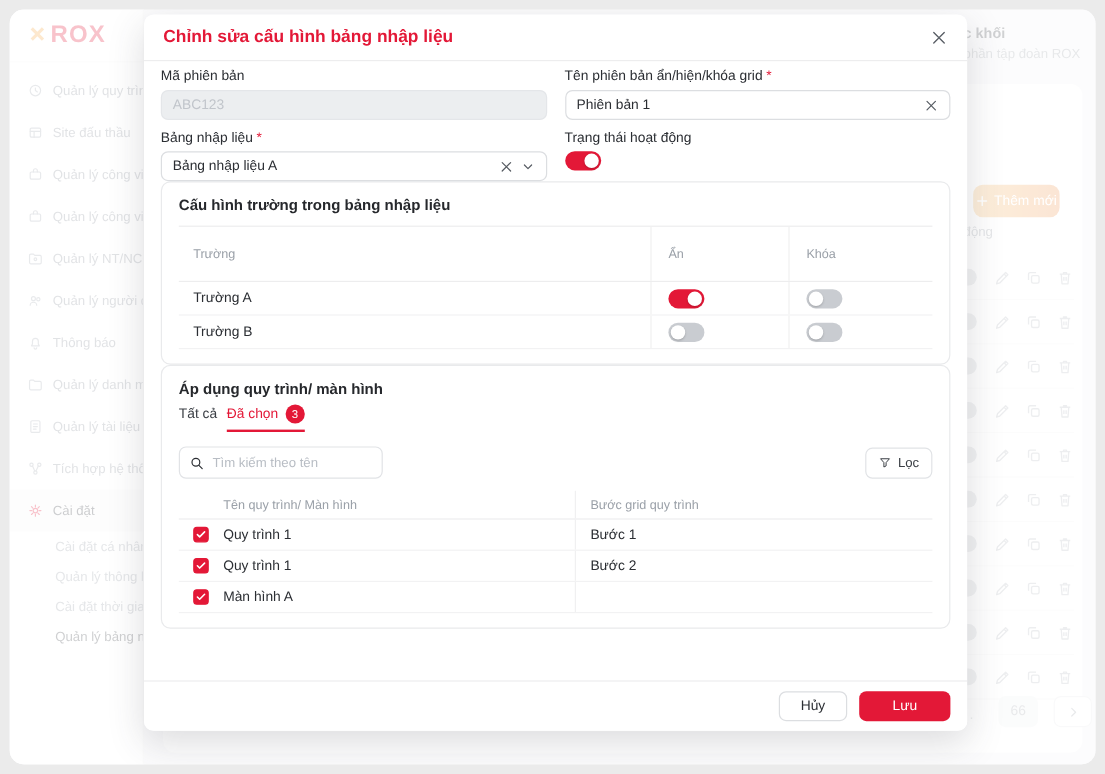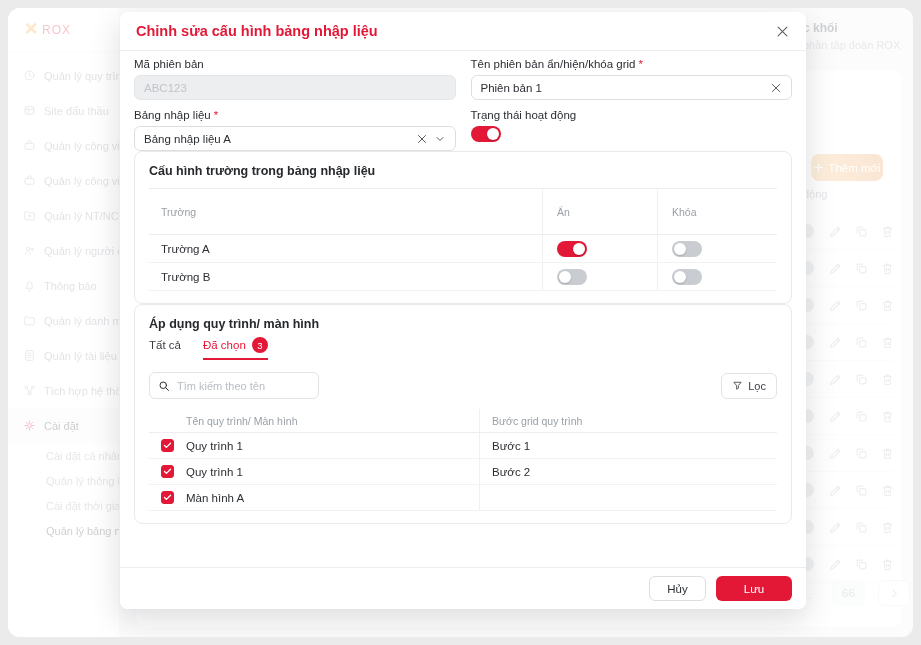--- a/index.html
+++ b/index.html
@@ -5,21 +5,21 @@
 :root{ --accent:#e31837; --toggle-off:#c9ccd1; --grad1:#f6c173; --grad2:#ef9b5c; }
 *{margin:0;padding:0;box-sizing:border-box;}
 html,body{width:921px;height:645px;}
 .stage{position:relative;width:921px;height:645px;background:#ebebeb;font-family:"Liberation Sans","DejaVu Sans",sans-serif;overflow:hidden;}
 .app{position:absolute;inset:8px;background:#fbfbfc;border-radius:12px;overflow:hidden;}
 
 
 .sidebar{position:absolute;left:0;top:0;bottom:0;width:112px;background:#fdfdfe;border-right:1px solid #f1f1f2;overflow:hidden;}
 .logo{display:flex;align-items:center;gap:4px;height:44px;padding-left:15px;border-bottom:1px solid #f3f3f4;}
 .logo-mark{display:flex;width:15px;height:15px;color:#f5a742;}
-.logo-text{color:var(--accent);font-weight:normal;font-size:12px;letter-spacing:1px;}
+.logo-text{color:var(--accent);font-weight:bold;font-size:20px;letter-spacing:1px;}
 .nav{padding-top:6px;}
 .nav-item{display:flex;align-items:center;gap:8px;height:35px;padding-left:15px;color:#8d939c;font-size:11px;white-space:nowrap;cursor:pointer;}
 .nav-item.active{color:#3c4047;background:#f7f7f8;}
 .nav-ico{display:flex;width:13px;height:13px;flex:none;color:#a8adb5;}
 .nav-ico svg{width:13px;height:13px;}
 .nav-item.active .nav-ico{color:var(--accent);}
 .sub-item{height:25px;padding-left:38px;font-size:11px;color:#9ba1a9;display:flex;align-items:center;white-space:nowrap;cursor:pointer;}
 .sub-item.active{color:#45494f;}
 
 
@@ -65,21 +65,21 @@
 .tgl.on::after{left:auto;right:2px;}
 .card{border:1px solid #e9eaec;border-radius:8px;padding:12px 14px;}
 .card-title{font-size:12.5px;font-weight:bold;color:#26282c;}
 .tbl{margin-top:10px;border-top:1px solid #ededee;}
 .trow{display:flex;border-bottom:1px solid #f2f2f3;font-size:11.5px;color:#2b2e33;}
 .trow.head{height:46px;color:#9aa0a8;font-size:10.5px;border-bottom:1px solid #ededee;}
 .trow.data{height:28px;}
 .c-field{flex:1;display:flex;align-items:center;padding:0 12px;}
 .c-hide{width:115px;display:flex;align-items:center;padding:0 14px;border-left:1px solid #f0f0f1;}
 .c-lock{width:120px;display:flex;align-items:center;padding:0 14px;border-left:1px solid #f0f0f1;}
-.tabs{display:flex;gap:22px;margin-top:6px;}
+.tabs{display:flex;gap:8px;margin-top:6px;}
 .tab{display:flex;align-items:center;gap:6px;font-size:11.5px;color:#3a3e44;padding-bottom:5px;border-bottom:2px solid transparent;cursor:pointer;}
 .tab.active{color:var(--accent);border-bottom-color:var(--accent);}
 .badge{width:16px;height:16px;border-radius:50%;background:var(--accent);color:#fff;font-size:9.5px;display:flex;align-items:center;justify-content:center;}
 .search-row{display:flex;justify-content:space-between;align-items:center;margin-top:12px;}
 .search{width:170px;height:27px;border:1px solid #e1e3e6;border-radius:6px;display:flex;align-items:center;gap:7px;padding:0 8px;}
 .search .mini-ico{color:#2b2e33;}
 .search input{flex:1;border:none;outline:none;font-size:11px;color:#2b2e33;font-family:inherit;min-width:0;}
 .search input::placeholder{color:#b8bdc4;}
 .filter-btn{height:26px;border:1px solid #e1e3e6;border-radius:6px;background:#fff;padding:0 10px;display:flex;align-items:center;gap:5px;font-size:11px;color:#3a3e44;cursor:pointer;}
 .filter-btn svg{width:11px;height:11px;}

